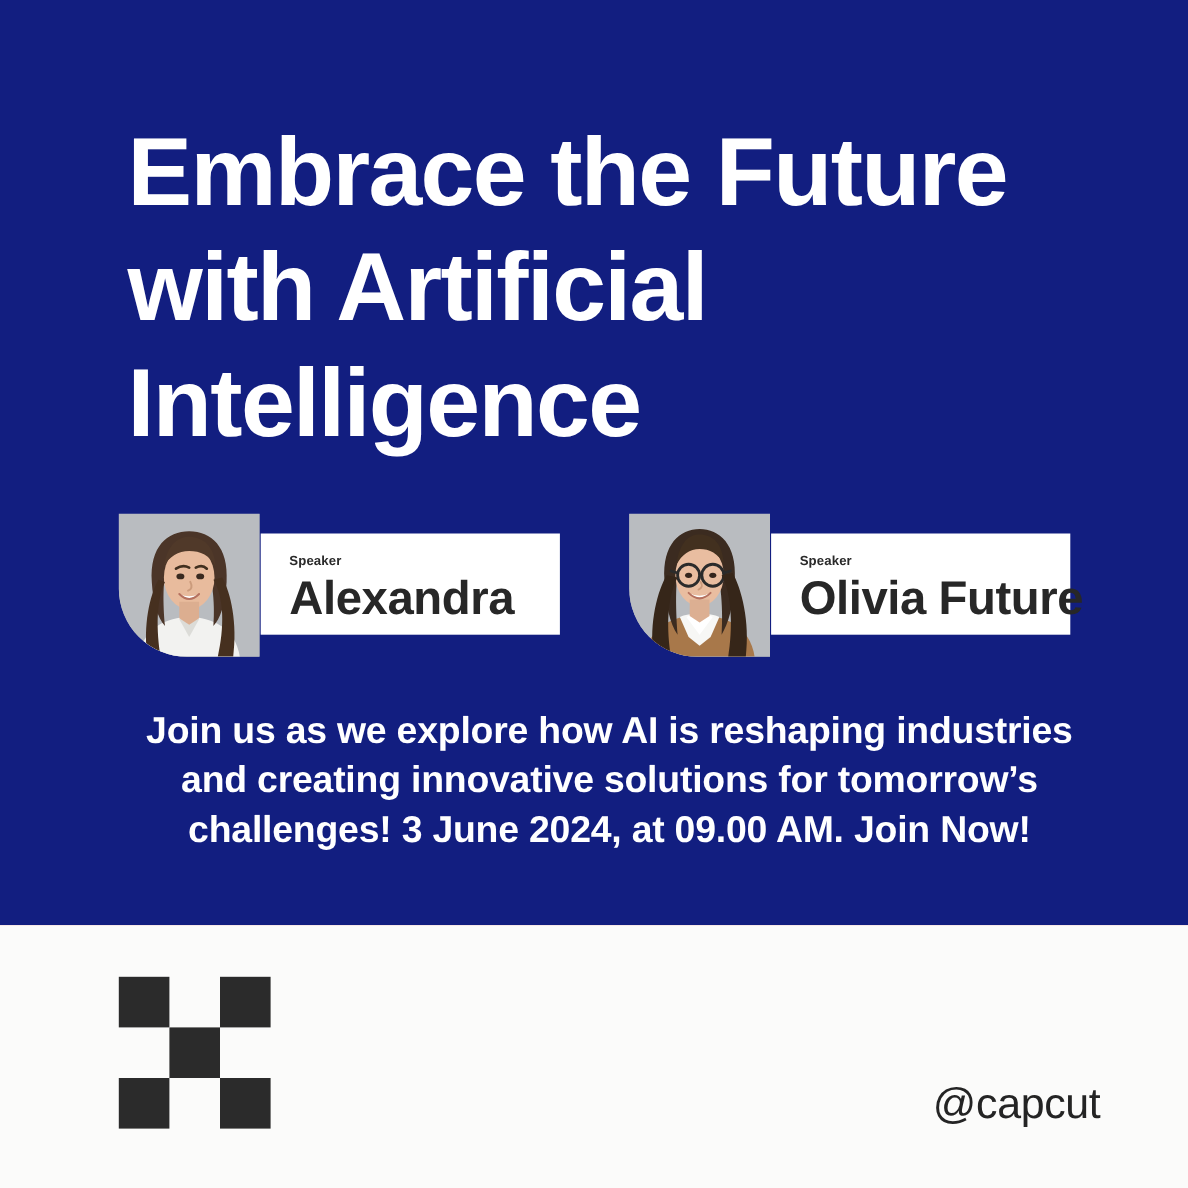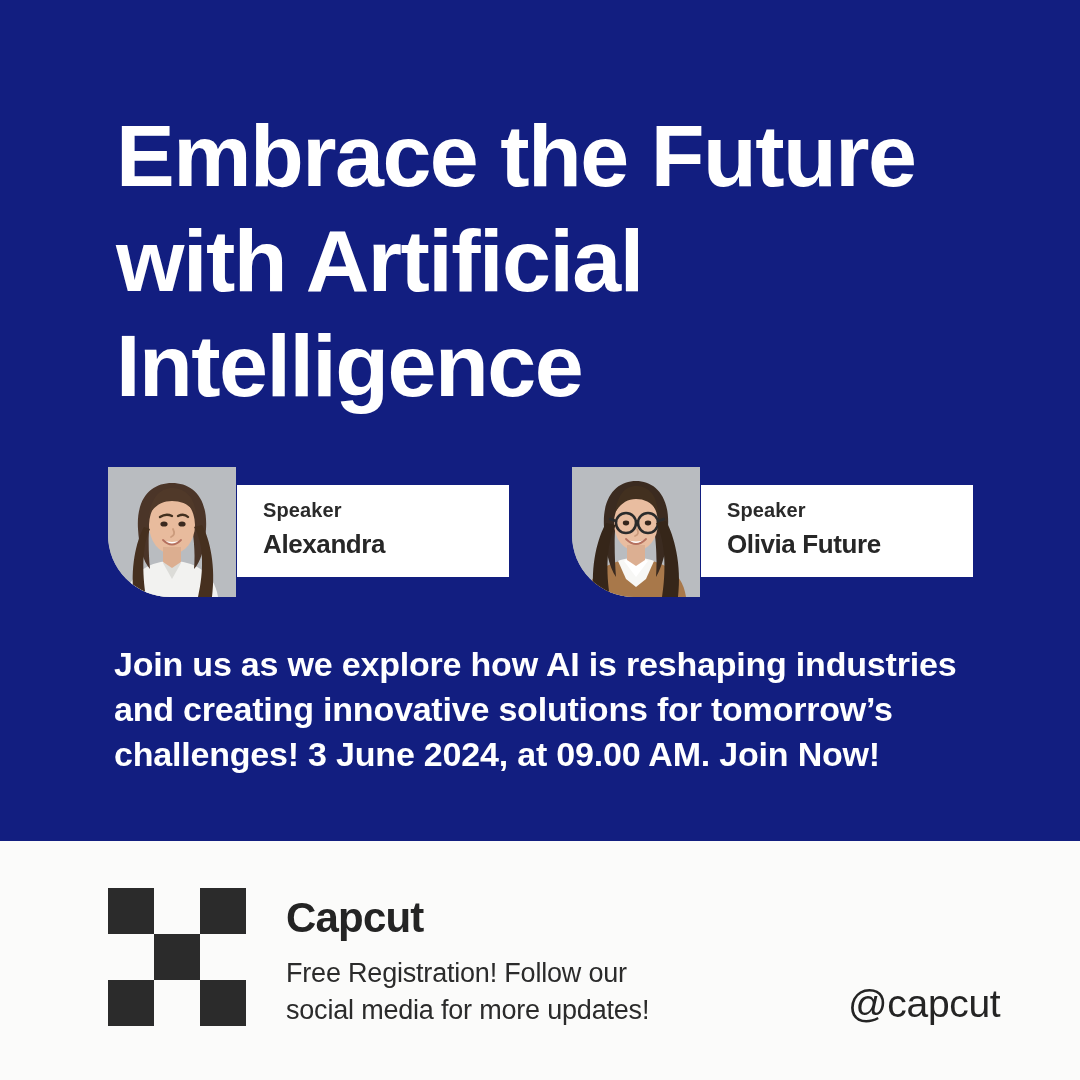--- a/index.html
+++ b/index.html
@@ -82,48 +82,49 @@
     background: #ffffff;
     box-sizing: border-box;
     padding: 13px 0 0 26px;
   }
   .speaker-card.one .speaker-namebox { width: 272px; }
   .speaker-card.two .speaker-namebox { width: 272px; }
 
   .speaker-role {
     margin: 0;
     color: #2a2a2a;
-    font-size: 20px;
+    font-size: 12px;
     font-weight: 700;
     line-height: 24px;
     letter-spacing: 0.1px;
   }
   .speaker-name {
     margin: 2px 0 0 0;
     color: #272727;
-    font-size: 26px;
+    font-size: 43px;
     font-weight: 700;
     line-height: 40px;
     letter-spacing: -0.4px;
     white-space: nowrap;
   }
 
   
   .body-copy {
     position: absolute;
     left: 114px;
     top: 642px;
     width: 880px;
     margin: 0;
     color: #ffffff;
     font-size: 34px;
     font-weight: 700;
     line-height: 45px;
     letter-spacing: -0.2px;
     white-space: pre-line;
+    text-align: center;
   }
 
   
   .footer {
     position: absolute;
     left: 0;
     top: 841px;
     width: 1080px;
     height: 239px;
     background: #fbfbfa;
@@ -284,21 +285,16 @@
     <span class="logo-cell"></span>
     <span class="logo-cell on"></span>
     <span class="logo-cell"></span>
     <span class="logo-cell on"></span>
     <span class="logo-cell"></span>
     <span class="logo-cell on"></span>
     <span class="logo-cell"></span>
     <span class="logo-cell on"></span>
   </div>
 
-  <div class="brand-block">
-    <p class="brand-name">Capcut</p>
-    <p class="brand-tagline">Free Registration! Follow our
-social media for more updates!</p>
-  </div>
 
   <p class="handle">@capcut</p>
 
 </div>
 
 </body></html>

